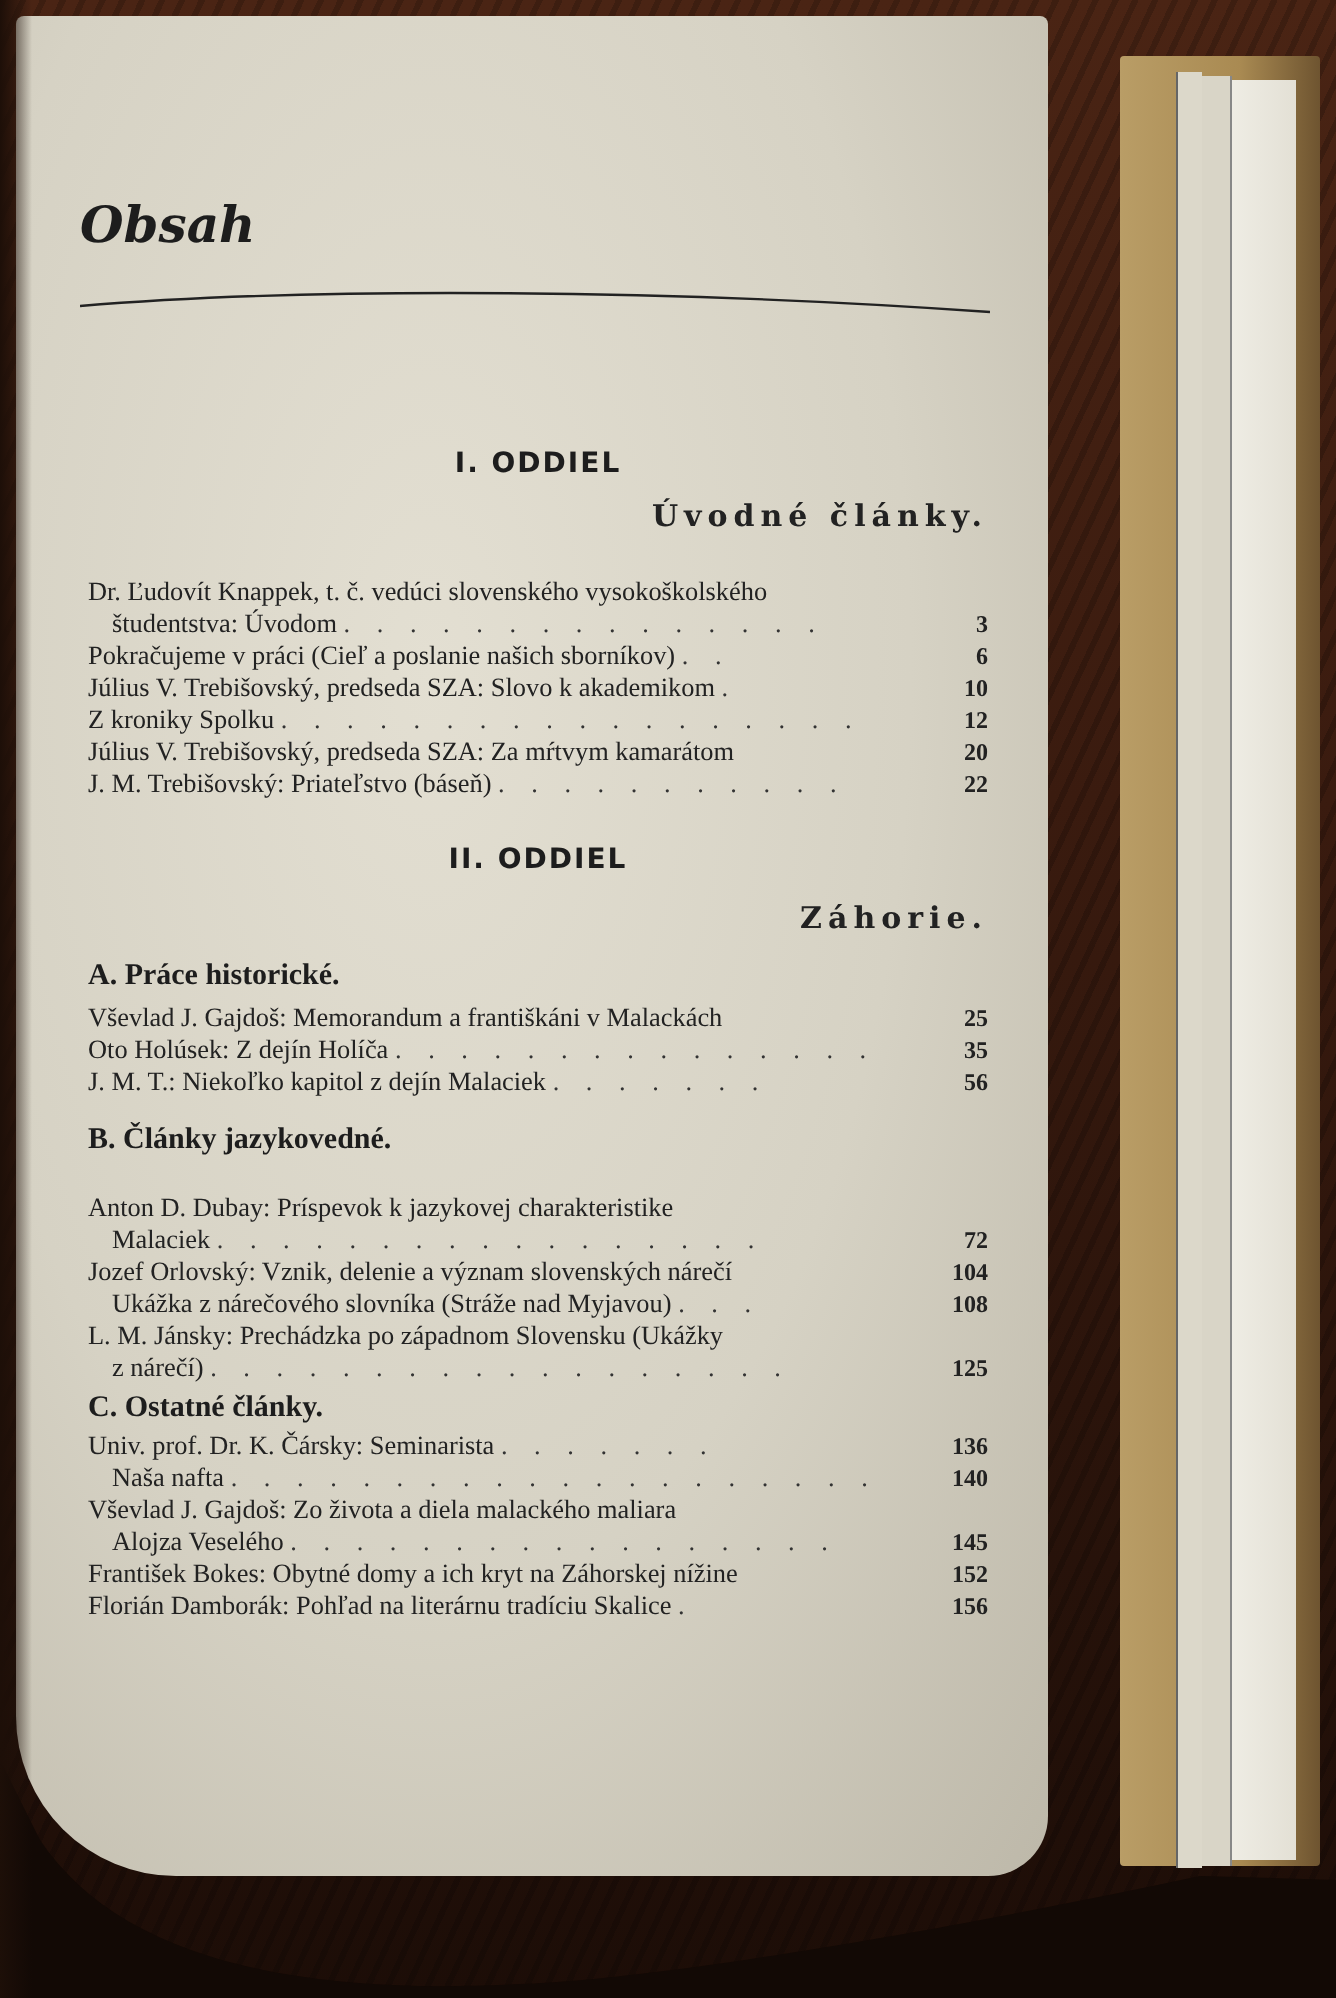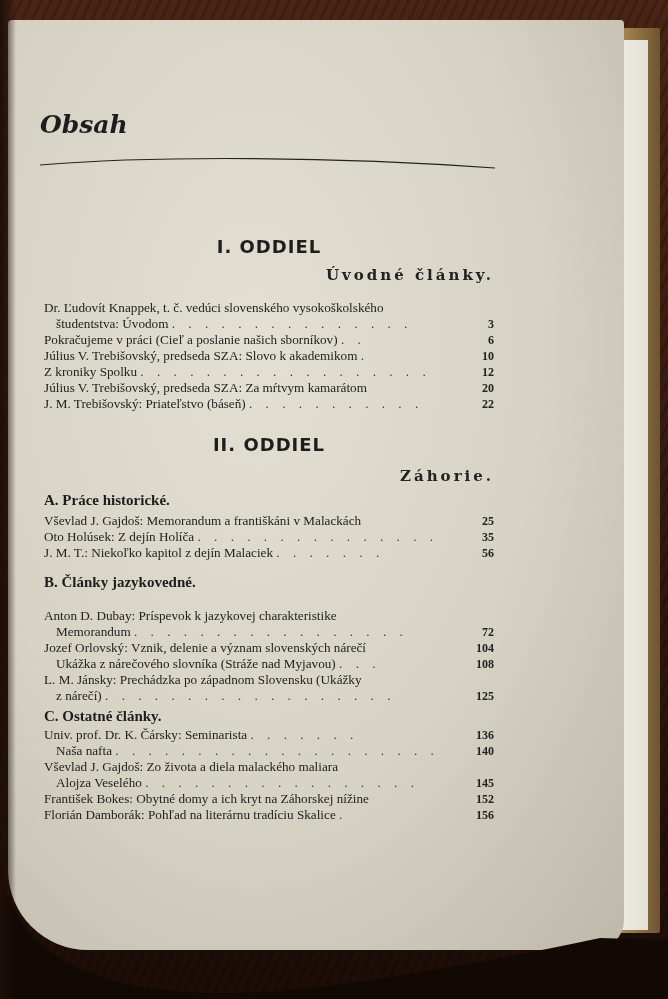--- a/index.html
+++ b/index.html
@@ -25,21 +25,21 @@
     }
     .leaf-1 {
       position: absolute; left: 598px; top: 38px; width: 16px; height: 895px;
       background: #d9d5c7; border-left: 1px solid #777; border-right: 1px solid #888;
     }
     .leaf-2 {
       position: absolute; left: 588px; top: 36px; width: 12px; height: 898px;
       background: #dcd8ca; border-left: 1px solid #666;
     }
     .page {
-      position: absolute; left: 8px; top: 20px; width: 616px; height: 930px;
+      position: absolute; left: 8px; top: 8px; width: 516px; height: 930px;
       background: radial-gradient(ellipse at 40% 35%, #e3dfd2 0%, #d6d2c4 55%, #bdb8a9 100%);
       border-radius: 4px 4px 30px 80px;
     }
     .page-bottom-curve {
       position: absolute; left: 0; top: 880px; width: 668px; height: 119px;
       background: #120905;
       clip-path: path("M0 0 L0 119 L668 119 L668 60 L600 58 C450 90 320 110 260 112 C150 118 60 100 20 40 Z");
     }
     .spine-shadow {
       position: absolute; left: 0; top: 0; width: 16px; height: 999px;
@@ -51,21 +51,21 @@
     }
     .title {
       font-family: "DejaVu Serif", serif; font-style: italic; font-weight: bold;
       font-size: 25px; color: #1d1d1d; margin: 0 0 0 -4px; letter-spacing: 0px;
     }
     .rule {
       position: absolute; left: -4px; top: 45px; width: 455px; height: 14px;
     }
     .section-heading {
       font-family: "DejaVu Sans", sans-serif; font-weight: bold; text-align: center;
-      font-size: 18px; letter-spacing: 1px; color: #1d1d1d;
+      font-size: 14px; letter-spacing: 1px; color: #1d1d1d;
     }
     .section-sub {
       font-family: "DejaVu Serif", serif; font-weight: bold; text-align: right;
       font-size: 15px; letter-spacing: 3px; color: #222;
     }
     .sub-heading {
       font-family: "Liberation Serif", serif; font-weight: bold;
       font-size: 15px; color: #1d1d1d; margin: 0;
     }
     .entry {
@@ -153,21 +153,21 @@
         </div>
       </div>
     </div>
 
     <div class="block" style="top:464px;">
       <div class="sub-heading">B. Články jazykovedné.</div>
       <div style="margin-top:17px;">
         <div class="entry">
           <div class="text">
             <span>Anton D. Dubay: Príspevok k jazykovej charakteristike</span>
-            <span class="line2"><span>Memorandum</span> <span class="dots">. . . . . . . . . . . . . . . . .</span></span>
+            <span class="line2"><span>Malaciek</span> <span class="dots">. . . . . . . . . . . . . . . . .</span></span>
           </div>
           <span class="page-num">72</span>
         </div>
         <div class="entry">
           <div class="text"><span>Jozef Orlovský: Vznik, delenie a význam slovenských nárečí</span></div>
           <span class="page-num">104</span>
         </div>
         <div class="entry">
           <div class="text"><span class="line2" style="display:inline;"><span>Ukážka z nárečového slovníka (Stráže nad Myjavou)</span> <span class="dots">. . .</span></span></div>
           <span class="page-num">108</span>

